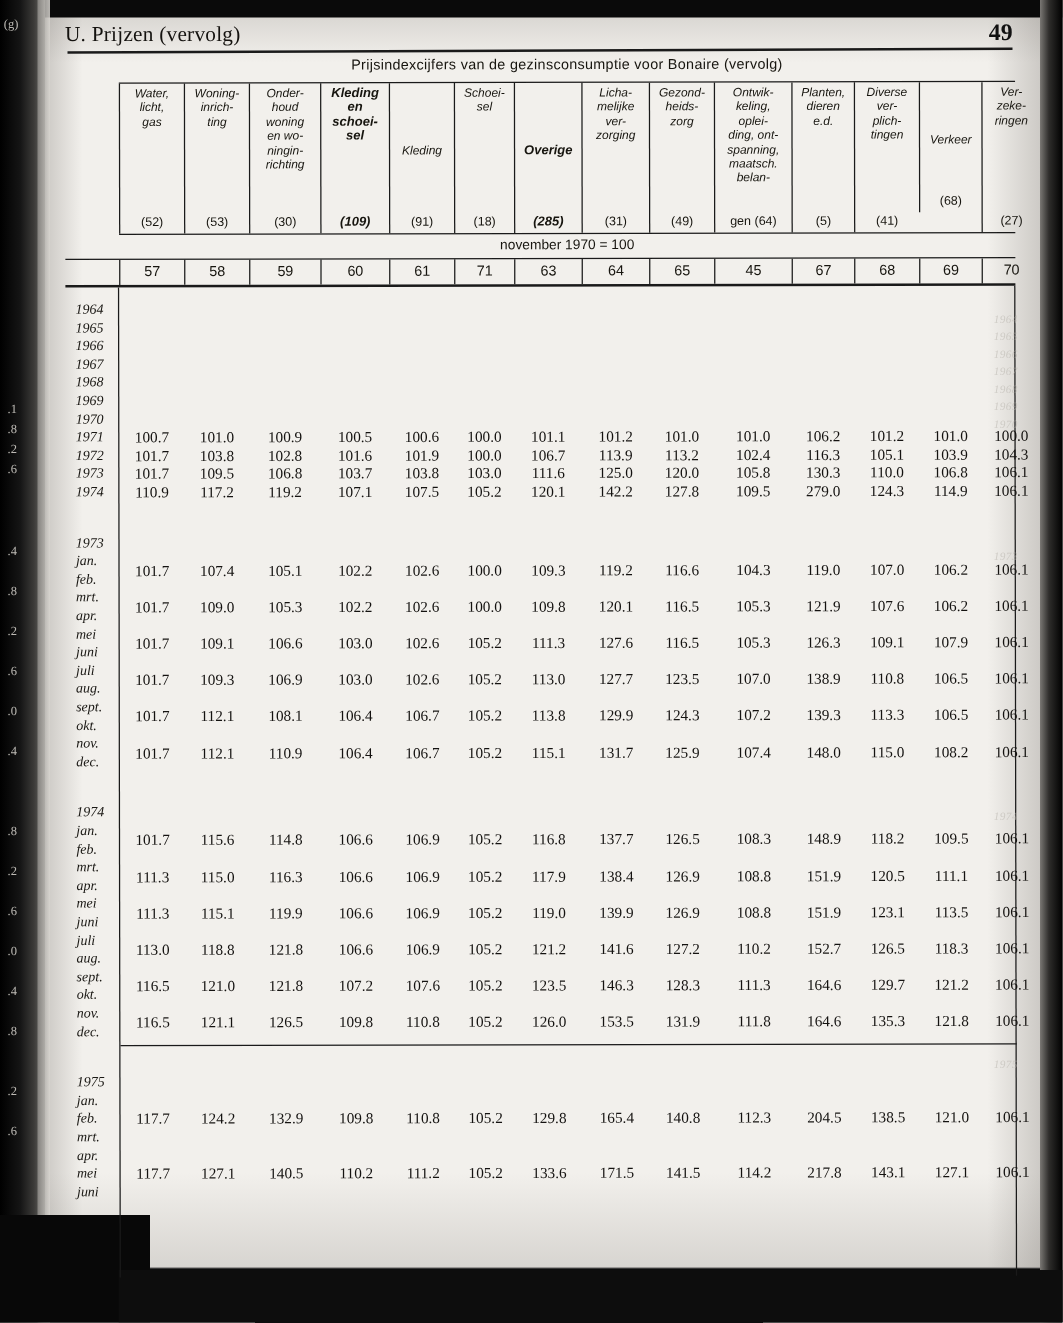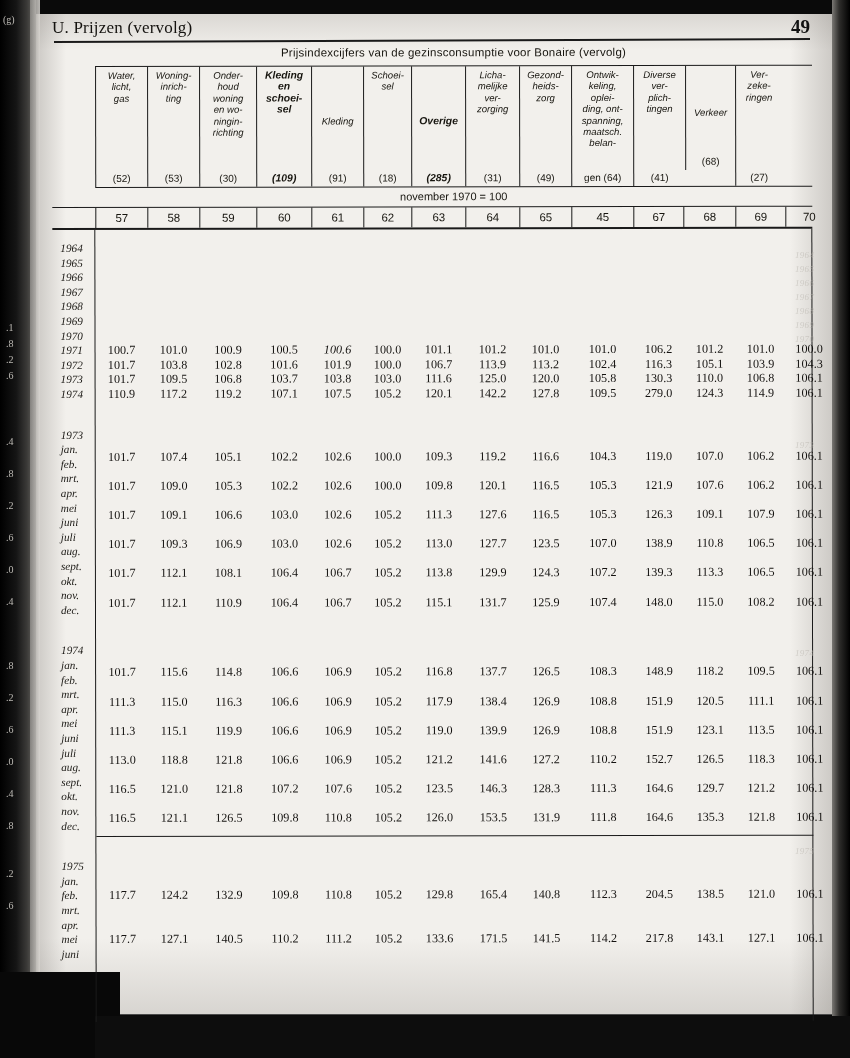--- a/index.html
+++ b/index.html
@@ -261,20 +261,26 @@
           <div class="colh" style="width: 62px; flex: 0 0 62px; height: 120px;">
             <div class="name">Ontwik-
 keling,
 oplei-
 ding, ont-
 spanning,
 maatsch.
 belan-</div>
             <div class="code">gen (64)</div>
           </div>
+          <div class="colh" style="width: 50px; flex: 0 0 50px; height: 120px;">
+            <div class="name">Planten,
+dieren
+e.d.</div>
+            <div class="code">(5)</div>
+          </div>
           <div class="colh" style="width: 52px; flex: 0 0 52px; height: 120px;">
             <div class="name">Diverse
 ver-
 plich-
 tingen</div>
             <div class="code">(41)</div>
           </div>
           <div class="colh mid" style="width: 50px; flex: 0 0 50px; height: 104px;">
             <div class="name">Verkeer</div>
             <div class="code">(68)</div>
@@ -293,21 +299,21 @@
     </div>
 
     <div class="numrow">
       <div class="stub-head"></div>
       <div class="cols" id="col-numbers">
           <div class="numcell" style="width: 52px; flex: 0 0 52px;">57</div>
           <div class="numcell" style="width: 52px; flex: 0 0 52px;">58</div>
           <div class="numcell" style="width: 57px; flex: 0 0 57px;">59</div>
           <div class="numcell" style="width: 55px; flex: 0 0 55px;">60</div>
           <div class="numcell" style="width: 52px; flex: 0 0 52px;">61</div>
-          <div class="numcell" style="width: 48px; flex: 0 0 48px;">62</div>
+          <div class="numcell" style="width: 48px; flex: 0 0 48px;">71</div>
           <div class="numcell" style="width: 54px; flex: 0 0 54px;">63</div>
           <div class="numcell" style="width: 54px; flex: 0 0 54px;">64</div>
           <div class="numcell" style="width: 52px; flex: 0 0 52px;">65</div>
           <div class="numcell" style="width: 62px; flex: 0 0 62px;">45</div>
           <div class="numcell" style="width: 50px; flex: 0 0 50px;">67</div>
           <div class="numcell" style="width: 52px; flex: 0 0 52px;">68</div>
           <div class="numcell" style="width: 50px; flex: 0 0 50px;">69</div>
           <div class="numcell" style="width: 47px; flex: 0 0 47px;">70</div>
         </div>
     </div>
@@ -359,21 +365,21 @@
           <div class="stub-lbl" style="top: 703.2px;">mei</div>
           <div class="stub-lbl" style="top: 717.8px;">juni</div>
         </div>
       <div class="grid" id="grid">
         <div class="side-rule" style="right:0;"></div>
       <div class="drow" style="top: 113.2px;">
             <div class="dcell" style="width: 52px; flex: 0 0 52px;">100.7</div>
             <div class="dcell" style="width: 52px; flex: 0 0 52px;">101.0</div>
             <div class="dcell" style="width: 57px; flex: 0 0 57px;">100.9</div>
             <div class="dcell" style="width: 55px; flex: 0 0 55px;">100.5</div>
-            <div class="dcell" style="width: 52px; flex: 0 0 52px; font-style: italic;">100.6</div>
+            <div class="dcell" style="width: 52px; flex: 0 0 52px;">100.6</div>
             <div class="dcell" style="width: 48px; flex: 0 0 48px;">100.0</div>
             <div class="dcell" style="width: 54px; flex: 0 0 54px;">101.1</div>
             <div class="dcell" style="width: 54px; flex: 0 0 54px;">101.2</div>
             <div class="dcell" style="width: 52px; flex: 0 0 52px;">101.0</div>
             <div class="dcell" style="width: 62px; flex: 0 0 62px;">101.0</div>
             <div class="dcell" style="width: 50px; flex: 0 0 50px;">106.2</div>
             <div class="dcell" style="width: 52px; flex: 0 0 52px;">101.2</div>
             <div class="dcell" style="width: 50px; flex: 0 0 50px;">101.0</div>
             <div class="dcell" style="width: 47px; flex: 0 0 47px;">100.0</div>
           </div>

